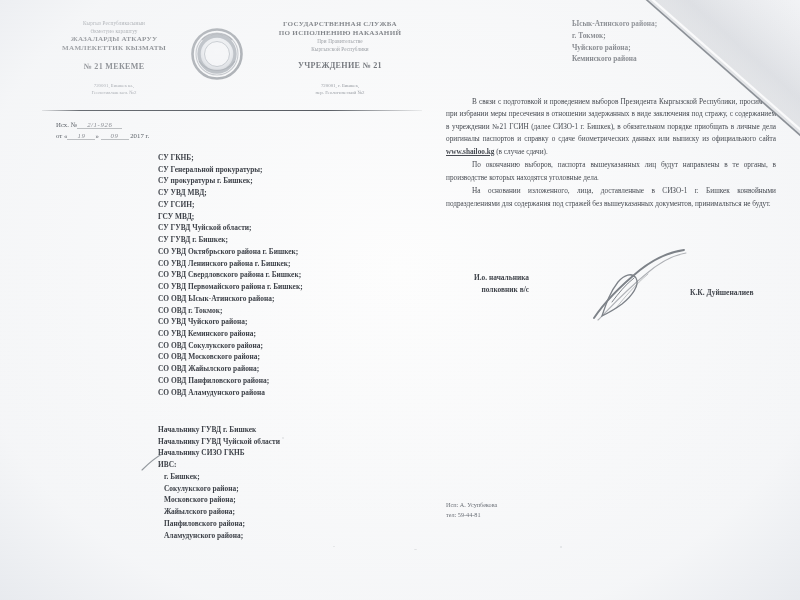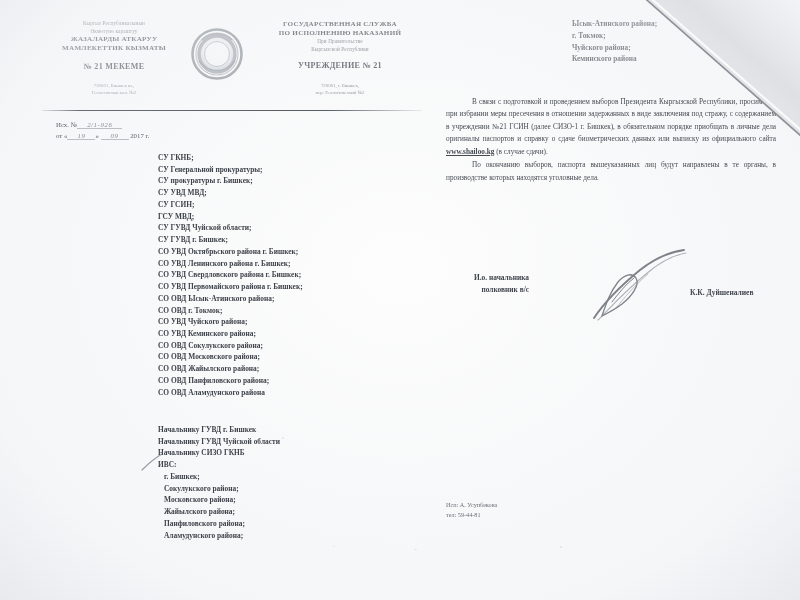--- a/index.html
+++ b/index.html
@@ -354,20 +354,21 @@
     <div class="li">СО ОВД Аламудунского района</div>
   </div>
 
   <svg id="tickmark" viewBox="0 0 26 26">
     <path d="M2 18 C7 13, 13 7, 22 2" fill="none" stroke="#6a7078" stroke-width="1.1" opacity=".7" stroke-linecap="round"></path>
   </svg>
 
   <div id="body">
     <p class="para"><span>В связи с подготовкой и проведением выборов Президента Кыргызской Республики, просим Вас при избрании меры пресечения в отношении задержанных в виде заключения под стражу, с содержанием в учреждении №21 ГСИН (далее СИЗО-1 г. Бишкек), в обязательном порядке приобщать в личные дела оригиналы паспортов и справку о сдаче биометрических данных или выписку из официального сайта </span><span class="link">www.shailoo.kg</span><span> (в случае сдачи).</span></p>
     <p class="para">По окончанию выборов, паспорта вышеуказанных лиц будут направлены в те органы, в производстве которых находятся уголовные дела.</p>
+    <p class="para">На основании изложенного, лица, доставленные в СИЗО-1 г. Бишкек конвойными подразделениями для содержания под стражей без вышеуказанных документов, принимальться не будут.</p>
   </div>
 
   <div id="sig-title">
     <div class="sig-line">И.о. начальника</div>
     <div class="sig-line">полковник в/с</div>
   </div>
 
   <svg id="sig-scribble" viewBox="0 0 120 78">
     <g fill="none" stroke="#5b6169" stroke-linecap="round" opacity=".78">
       <path d="M6 70 C14 58, 30 40, 52 22 C66 11, 82 4, 96 2" stroke-width="1.9"></path>

